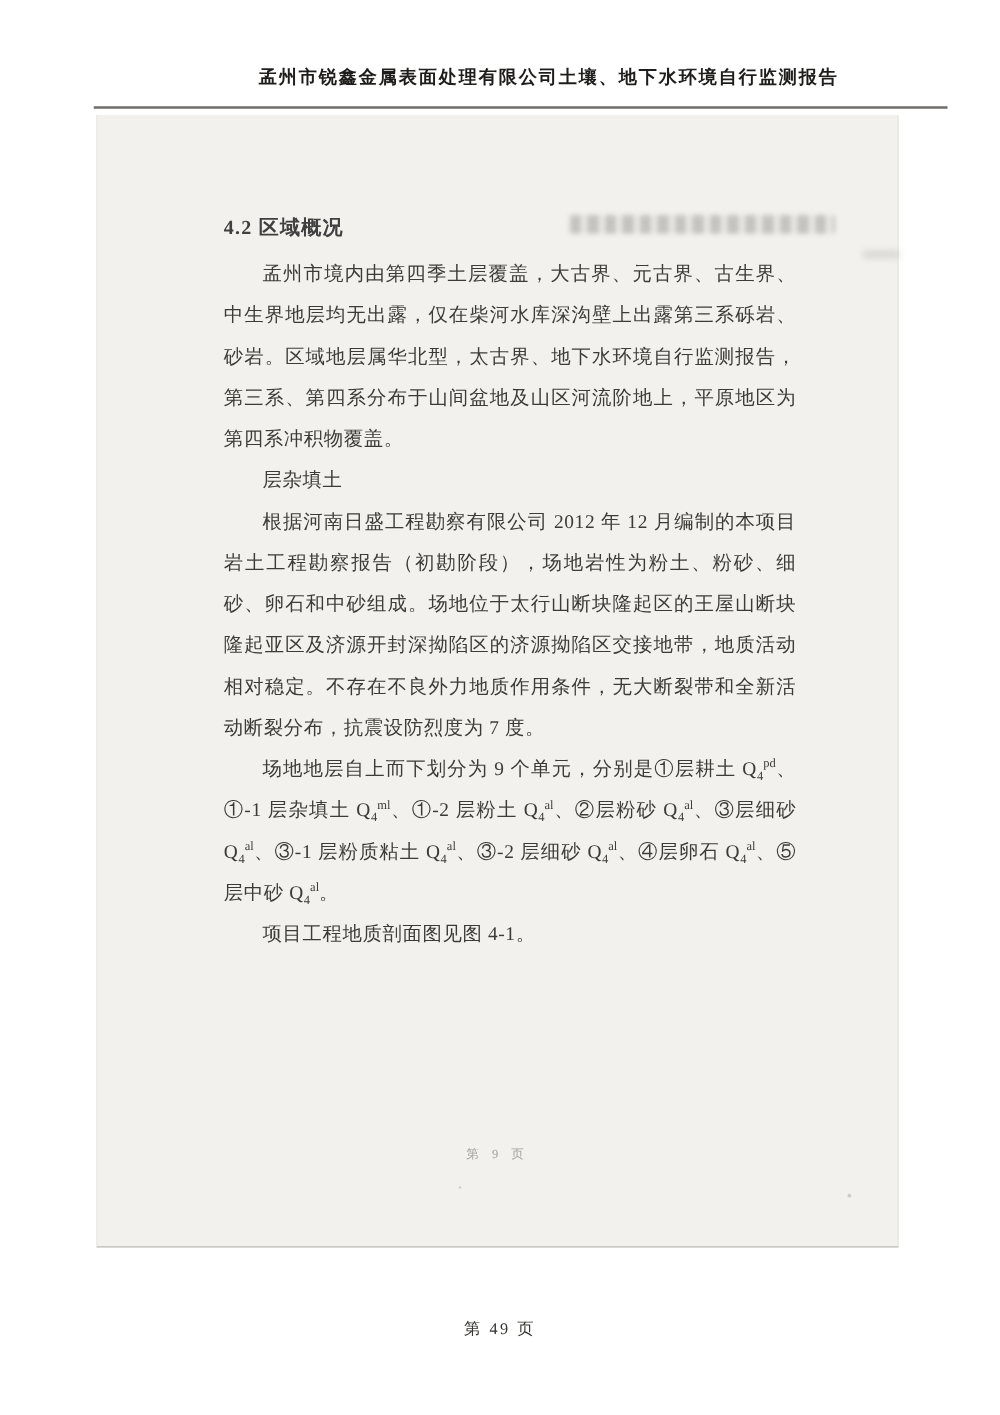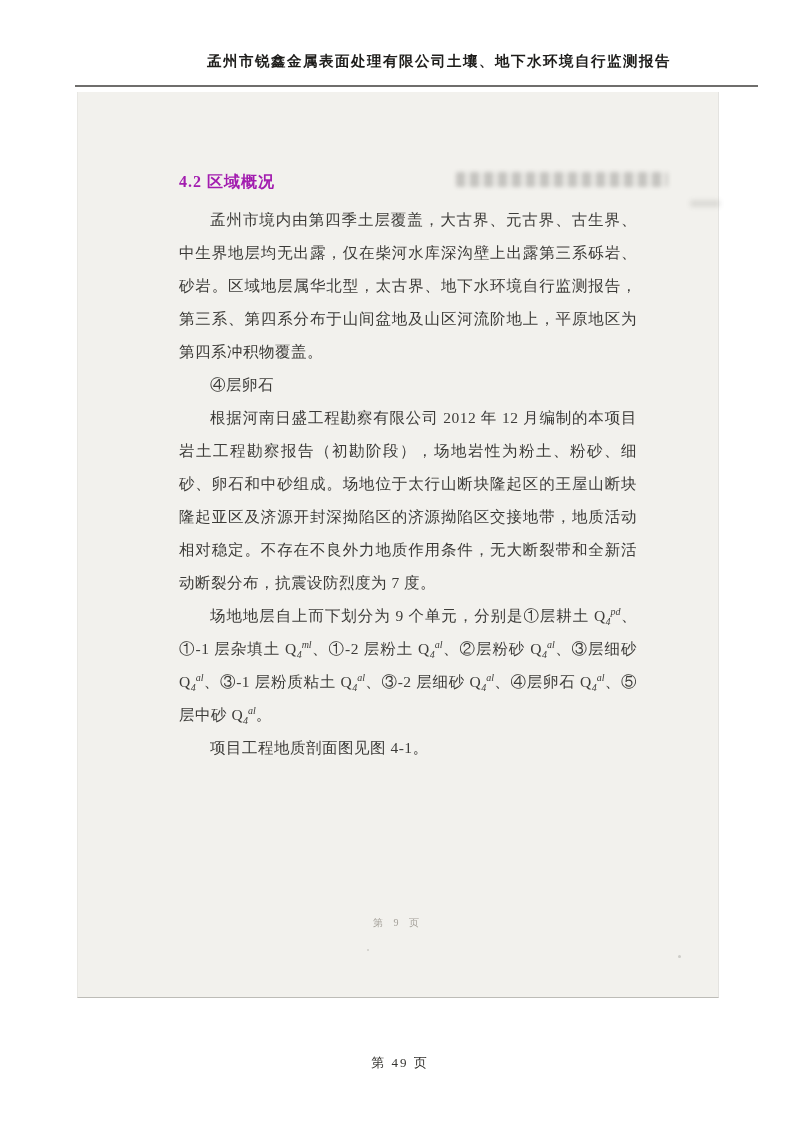--- a/index.html
+++ b/index.html
@@ -39,35 +39,34 @@
     position: absolute;
     top: 80px; left: 101px;
     width: 458px;
     color: #3c3b38;
   }
   .section-heading {
     margin: 0 0 10px 0;
     font-size: 16px;
     font-weight: bold;
     letter-spacing: 1px;
-    color: #a21caf;
+    color: #404040;
   }
   .para {
     margin: 0;
     font-size: 15.5px;
     line-height: 33px;
     text-align: justify;
     text-indent: 2em;
     letter-spacing: 0.5px;
   }
   .para sub, .para sup {
     font-size: 10px;
     letter-spacing: 0;
     line-height: 0;
-    font-style: italic;
   }
   .ghost {
     position: absolute;
     border-radius: 2px;
     pointer-events: none;
   }
   .ghost-1 {
     left: 378px; top: 80px;
     width: 212px; height: 15px;
     background: repeating-linear-gradient(90deg,
@@ -121,21 +120,21 @@
 
   <div class="ghost ghost-1"></div>
   <div class="ghost ghost-2"></div>
   <div class="speck speck-1"></div>
   <div class="speck speck-2"></div>
 
   <div class="content">
     <h2 class="section-heading">4.2 区域概况</h2>
     <div id="paragraphs">
         <p class="para">孟州市境内由第四季土层覆盖，大古界、元古界、古生界、中生界地层均无出露，仅在柴河水库深沟壁上出露第三系砾岩、砂岩。区域地层属华北型，太古界、地下水环境自行监测报告，第三系、第四系分布于山间盆地及山区河流阶地上，平原地区为第四系冲积物覆盖。</p>
-        <p class="para">④层卵石</p>
+        <p class="para">层杂填土</p>
         <p class="para">根据河南日盛工程勘察有限公司 2012 年 12 月编制的本项目岩土工程勘察报告（初勘阶段），场地岩性为粉土、粉砂、细砂、卵石和中砂组成。场地位于太行山断块隆起区的王屋山断块隆起亚区及济源开封深拗陷区的济源拗陷区交接地带，地质活动相对稳定。不存在不良外力地质作用条件，无大断裂带和全新活动断裂分布，抗震设防烈度为 7 度。</p>
         <p class="para"><span>场地地层自上而下划分为 9 个单元，分别是①层耕土 Q</span><sub>4</sub><sup>pd</sup><span>、①-1 层杂填土 Q</span><sub>4</sub><sup>ml</sup><span>、①-2 层粉土 Q</span><sub>4</sub><sup>al</sup><span>、②层粉砂 Q</span><sub>4</sub><sup>al</sup><span>、③层细砂 Q</span><sub>4</sub><sup>al</sup><span>、③-1 层粉质粘土 Q</span><sub>4</sub><sup>al</sup><span>、③-2 层细砂 Q</span><sub>4</sub><sup>al</sup><span>、④层卵石 Q</span><sub>4</sub><sup>al</sup><span>、⑤层中砂 Q</span><sub>4</sub><sup>al</sup><span>。</span></p>
         <p class="para">项目工程地质剖面图见图 4-1。</p>
       </div>
   </div>
 
   <div class="scan-page-number">第 9 页</div>
 </div>
 
 <div class="footer-page-number">第 49 页</div>

